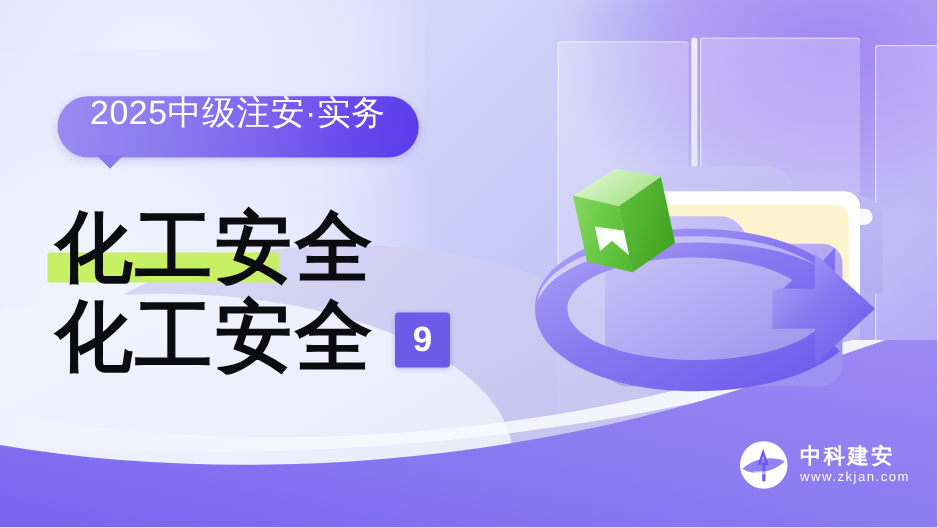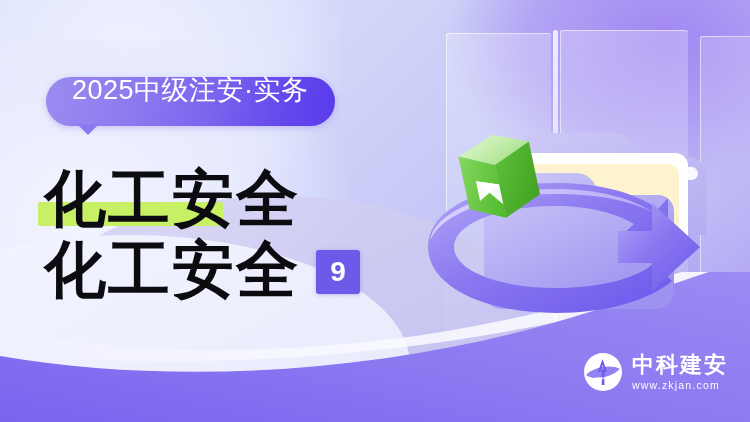--- a/index.html
+++ b/index.html
@@ -104,21 +104,21 @@
   }
 
   
   .illus{position:absolute;left:400px;top:95px;width:330px;height:250px;}
 
   
   .logo{position:absolute;right:22px;bottom:30px;display:flex;align-items:center;}
   .logo-mark{width:40px;height:40px;flex:0 0 40px;}
   .logo-txt{margin-left:9px;display:flex;flex-direction:column;justify-content:center;}
   .logo-name{
-    color:#ffffff;font-size:22px;font-weight:bold;letter-spacing:2px;line-height:1.05;
+    color:#ffffff;font-size:17px;font-weight:bold;letter-spacing:2px;line-height:1.05;
     font-family:"Liberation Sans","DejaVu Sans",sans-serif;white-space:nowrap;
   }
   .logo-url{
     color:#ffffff;font-size:10.5px;letter-spacing:1.2px;margin-top:3px;
     font-family:Liberation Sans, sans-serif;white-space:nowrap;opacity:.96;
   }
 </style>
 </head>
 <body>
 

